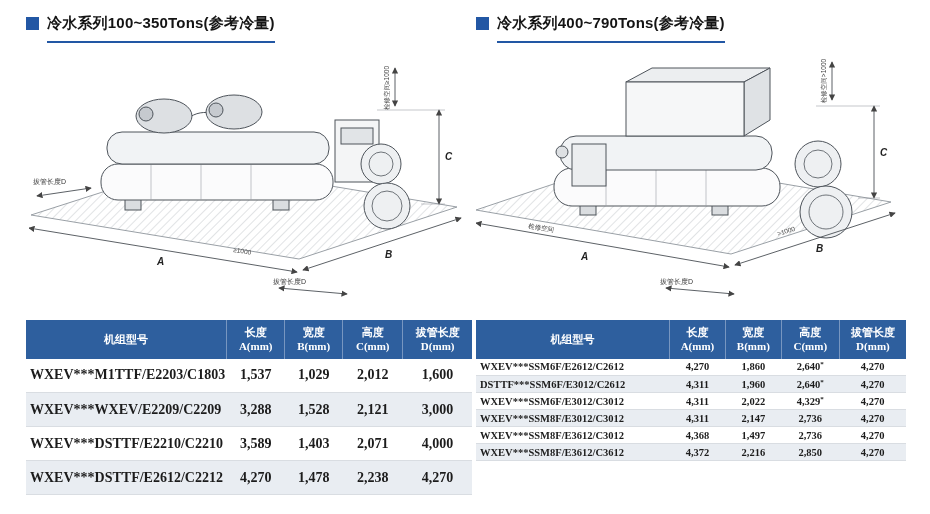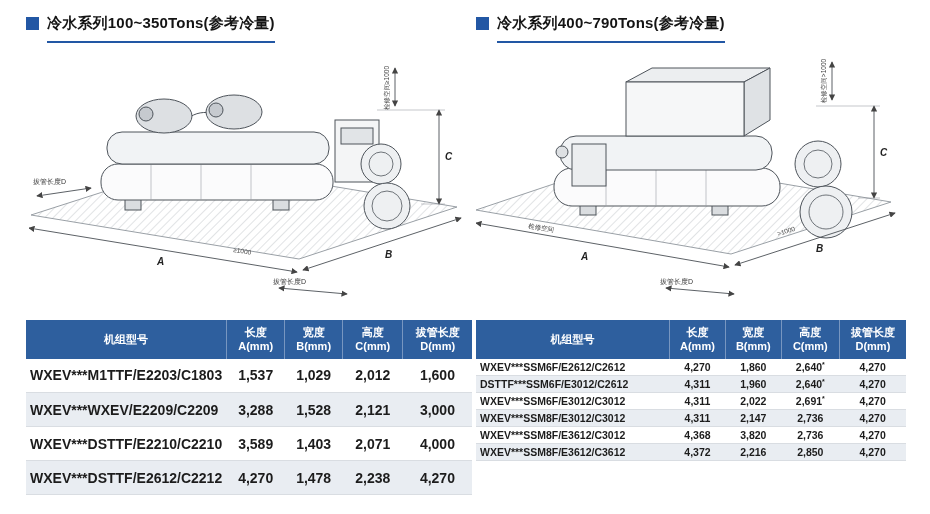--- a/index.html
+++ b/index.html
@@ -18,21 +18,21 @@
   .title-row { display:flex; align-items:flex-start; height:26px; }
   .bullet { width:13px; height:13px; background:var(--accent,#2257a4); margin:3px 8px 0 0; flex:0 0 auto; }
   .section-title {
     font-size:15px; font-weight:bold; color:#141414; line-height:1.2;
     border-bottom:2px solid var(--accent,#2257a4); padding-bottom:9px;
     letter-spacing:0.2px; white-space:nowrap;
   }
 
   svg.diagram { display:block; margin:6px auto 0; }
 
-  table.spec { border-collapse:collapse; width:100%; margin-top:12px; table-layout:fixed; }
+  table.spec { border-collapse:collapse; width:100%; margin-top:12px; table-layout:fixed;font-family:Liberation Serif, serif; }
   .spec thead th {
     background:var(--table-header-bg,#2e5f9e);
     color:var(--table-header-text,#ffffff);
     font-size:11px; font-weight:bold; text-align:center; vertical-align:middle;
     padding:5px 1px; line-height:1.3; height:38px;
   }
   .spec thead th + th { border-left:1px solid rgba(255,255,255,0.35); }
   .th-line { display:block; }
   .spec tbody td {
     font-size:14px; font-weight:bold; color:#1c1c1c;
@@ -271,34 +271,34 @@
         <td class="td-model">DSTTF***SSM6F/E3012/C2612</td>
         <td class="td-num">4,311</td>
         <td class="td-num">1,960</td>
         <td class="td-num"><span>2,640</span><sup class="note">*</sup></td>
         <td class="td-num">4,270</td>
       </tr>
       <tr>
         <td class="td-model">WXEV***SSM6F/E3012/C3012</td>
         <td class="td-num">4,311</td>
         <td class="td-num">2,022</td>
-        <td class="td-num"><span>2,691</span><sup class="note">*</sup></td>
+        <td class="td-num"><span>4,329</span><sup class="note">*</sup></td>
         <td class="td-num">4,270</td>
       </tr>
       <tr>
         <td class="td-model">WXEV***SSM8F/E3012/C3012</td>
         <td class="td-num">4,311</td>
         <td class="td-num">2,147</td>
         <td class="td-num"><span>2,736</span><sup class="note"></sup></td>
         <td class="td-num">4,270</td>
       </tr>
       <tr>
         <td class="td-model">WXEV***SSM8F/E3612/C3012</td>
         <td class="td-num">4,368</td>
-        <td class="td-num">3,820</td>
+        <td class="td-num">1,497</td>
         <td class="td-num"><span>2,736</span><sup class="note"></sup></td>
         <td class="td-num">4,270</td>
       </tr>
       <tr>
         <td class="td-model">WXEV***SSM8F/E3612/C3612</td>
         <td class="td-num">4,372</td>
         <td class="td-num">2,216</td>
         <td class="td-num"><span>2,850</span><sup class="note"></sup></td>
         <td class="td-num">4,270</td>
       </tr>

